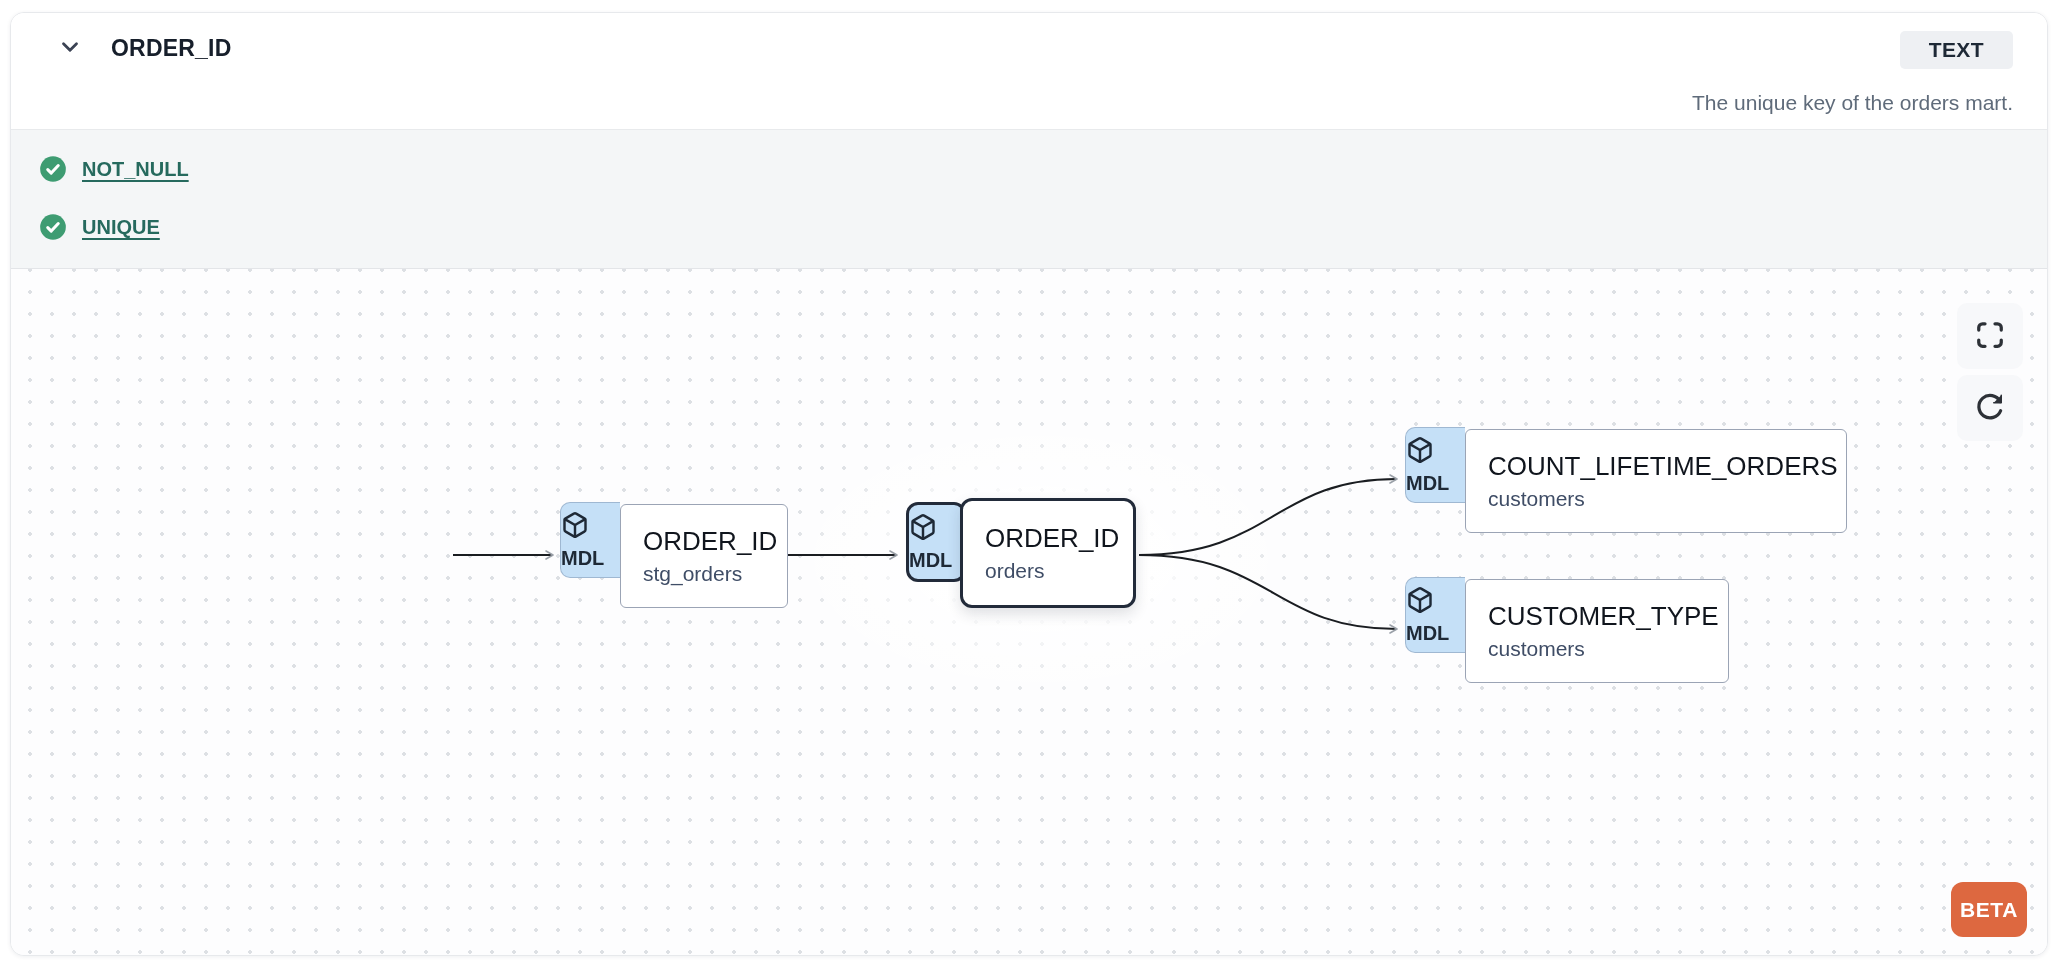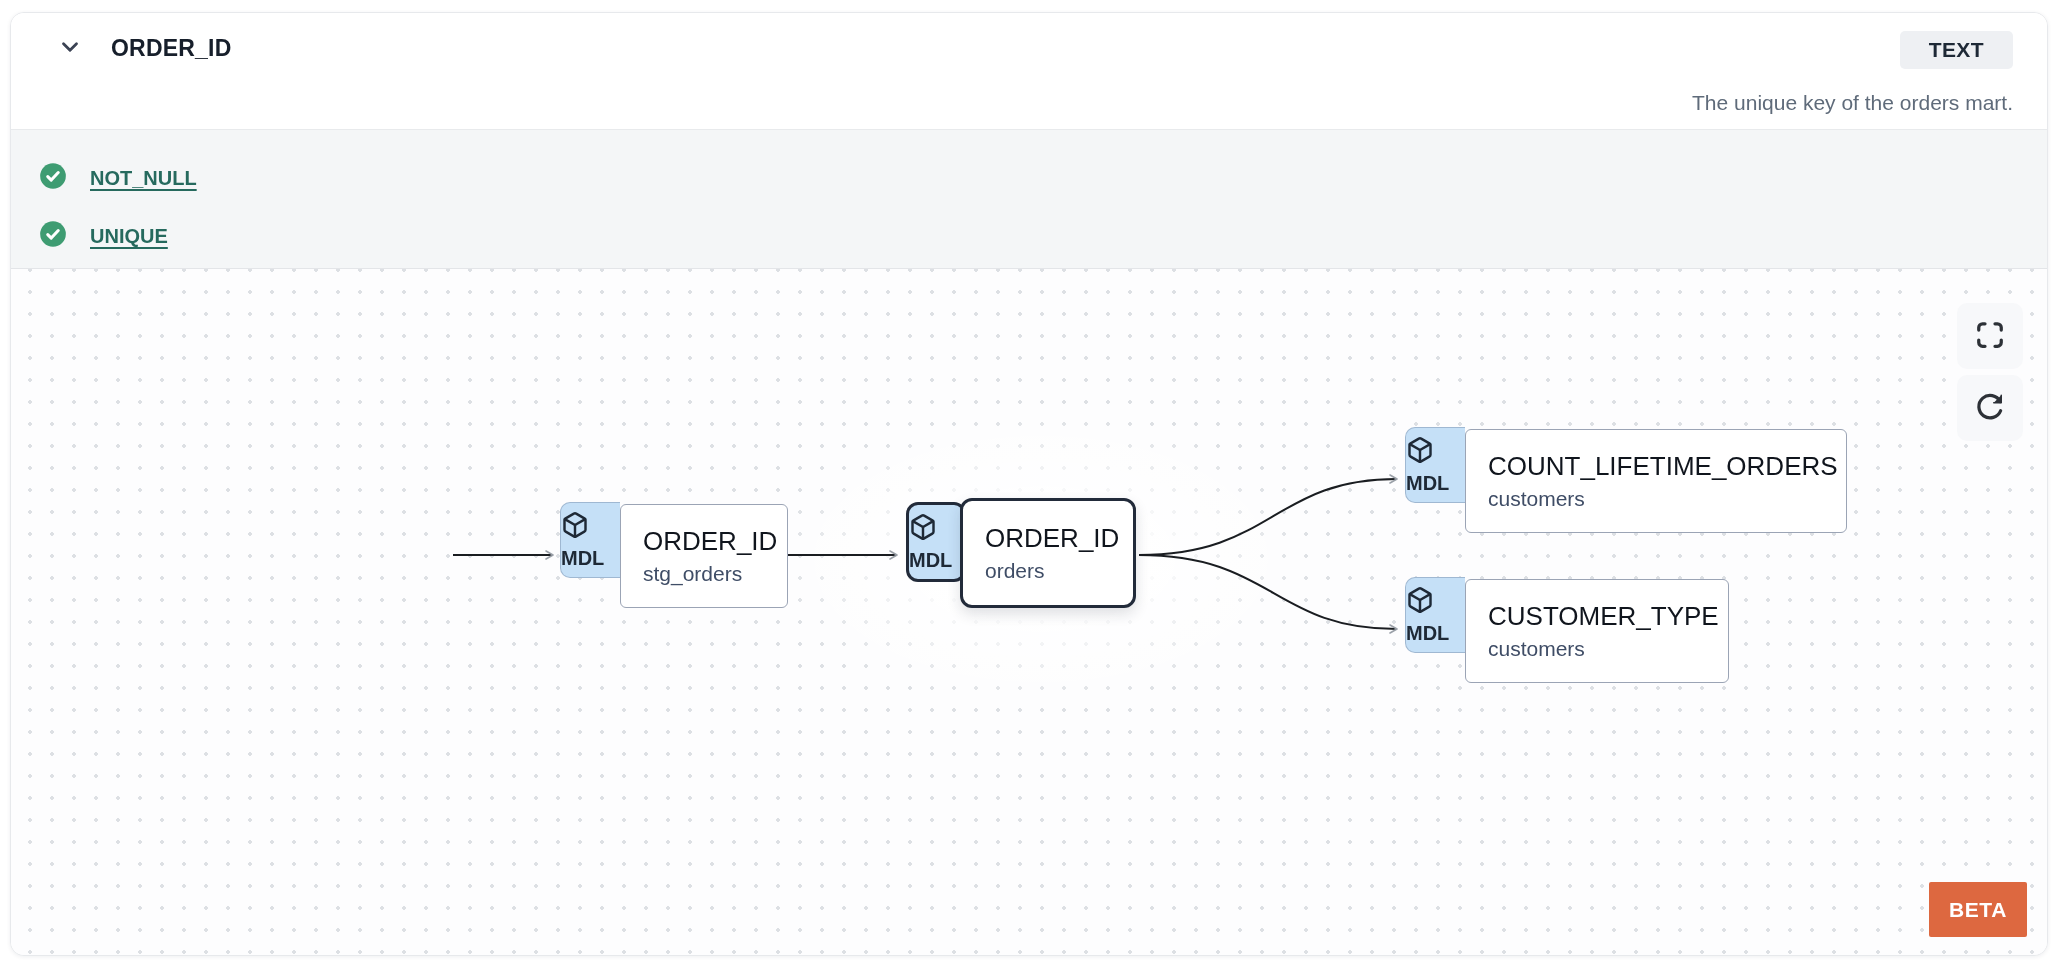--- a/index.html
+++ b/index.html
@@ -24,21 +24,21 @@
     background: #eef0f3; color: #1e2936; font-size: 21px; font-weight: 600;
     padding: 7px 29px; border-radius: 5px; letter-spacing: 0.4px;
   }
   .hdr-desc { margin-top: 28px; margin-left: 2px; font-size: 21px; color: #5f6b7a; text-align: right; }
 
   
   .tests {
     background: #f4f6f7; border-top: 1px solid #e8eaec; border-bottom: 1px solid #e3e5e8;
     padding: 18px 28px 20px 28px; display: flex; flex-direction: column; gap: 16px;
   }
-  .test-row { display: flex; align-items: flex-end; gap: 23px; height: 42px; }
+  .test-row { display: flex; align-items: center; gap: 15px; height: 42px; }
   .check-ic { width: 28px; height: 28px; flex: none; }
   .test-link { font-size: 20px; font-weight: 600; color: #266a5e; text-decoration: underline; text-underline-offset: 4px; cursor: pointer; }
 
   
   .canvas {
     position: relative; flex: 1; overflow: hidden;
     background-color: #fdfdfe;
     background-image: radial-gradient(#dde0e4 1.6px, transparent 1.7px);
     background-size: 22px 22px; background-position: 8px 12px;
   }
@@ -79,22 +79,22 @@
   .n5 { left: 1394px; top: 308px; } .n5 .ncard { width: 264px; }
 
   
   .controls { position: absolute; right: 24px; top: 34px; display: flex; flex-direction: column; gap: 6px; }
   .ctl-btn {
     width: 66px; height: 66px; border: none; border-radius: 10px; background: #f7f8fa;
     display: flex; align-items: center; justify-content: center; cursor: pointer;
   }
   .ctl-btn svg { stroke: #2d3137; }
   .beta {
-    position: absolute; right: 20px; bottom: 18px; width: 98px; height: 55px;
-    background: #dd6840; border-radius: 2px; color: #ffffff;
+    position: absolute; right: 20px; bottom: 18px; width: 76px; height: 55px;
+    background: #dd6840; border-radius: 12px; color: #ffffff;
     font-size: 21px; font-weight: 700; letter-spacing: 0.6px;
     display: flex; align-items: center; justify-content: center;
   }
 </style>
 </head>
 <body>
 
 <div class="card">
 
   <div class="hdr">

